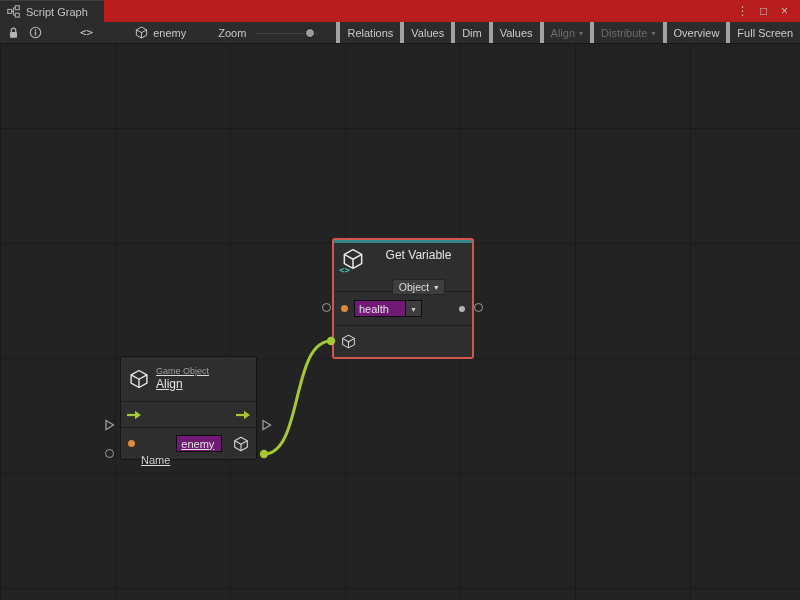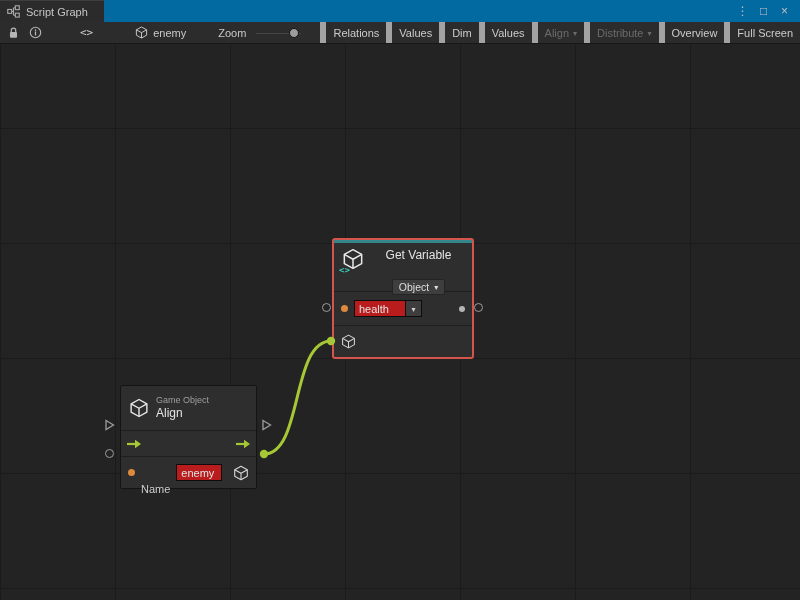--- a/index.html
+++ b/index.html
@@ -1,21 +1,21 @@
 <!DOCTYPE html>
 <html><head>
 <meta charset="utf-8">
 <style>
   * { margin:0; padding:0; box-sizing:border-box; }
   html,body { width:800px; height:600px; overflow:hidden; background:#191919;
               font-family:"Liberation Sans", sans-serif; }
   .window { width:800px; height:600px; display:flex; flex-direction:column; }
 
   
-  .titlebar { height:22px; background:#0369a1; display:flex; align-items:stretch;
+  .titlebar { height:22px; background:#b91c1c; display:flex; align-items:stretch;
               color:#c6c6c6; font-size:11px; flex:0 0 auto; }
   .tab { display:flex; align-items:center; gap:6px; padding:0 16px 0 7px;
          background:#2b2b2b; border-top:1px solid #3d3d3d; }
   .tab-title { white-space:nowrap; }
   .titlebar-spacer { flex:1; }
   .win-controls { display:flex; align-items:center; gap:4px; padding-right:7px; color:#c0c0c0; }
   .win-controls span { width:17px; text-align:center; font-size:12px; line-height:20px; cursor:default; }
 
   
   .toolbar { height:22px; background:#2c2c2c; border-bottom:1px solid #171717;
@@ -25,21 +25,21 @@
   .tb-info { margin-left:9px; width:16px; }
   .tb-code { margin-left:30px; padding:0 8px; color:#cfcfcf; font-family:"DejaVu Sans Mono",monospace; font-size:11px; }
   .tb-graph { margin-left:34px; display:flex; align-items:center; gap:5px; color:#c9c9c9; }
   .tb-zoom-label { margin-left:32px; }
   .slider { margin-left:10px; width:92px; height:20px; position:relative; display:inline-block; }
   .slider-track { position:absolute; left:0; right:0; top:10px; height:1px; background:#161616; border-bottom:1px solid #454545; }
   .slider-handle { position:absolute; right:2px; top:5px; width:10px; height:10px; border-radius:50%;
                    background:#9c9c9c; border:1px solid #141414; }
   .tb-zoom-value { margin-left:8px;margin-top:44px; }
   .tb-buttons { margin-left:auto; display:flex; align-items:stretch; height:100%; }
-  .tb-btn { display:flex; align-items:center; gap:4px; padding:0 7px; border-left:6px solid #a3a3a3;
+  .tb-btn { display:flex; align-items:center; gap:4px; padding:0 7px; border-left:4px solid #a3a3a3;
             color:#cccccc; white-space:nowrap; cursor:default; }
   .tb-btn.disabled { color:#6b6b6b;text-align:center; }
   .caret { font-size:8px; line-height:1; position:relative; top:1px; }
 
   
   .canvas { position:relative; flex:1; background:#232323; overflow:hidden;
     background-image:
       linear-gradient(to right, #1b1b1b 1px, transparent 1px),
       linear-gradient(to bottom, #1b1b1b 1px, transparent 1px);
     background-size:115px 115px, 115px 115px;
@@ -59,21 +59,21 @@
             border:1px solid #242424; border-radius:2px; padding:1px 6px; font-size:10.5px; color:#dedede; }
   .node-row { display:flex; align-items:center; gap:6px; padding:0 7px; border-top:1px solid #1e1e1e; }
   .row-ports { height:34px; }
   .row-cube { height:32px; }
   .flow-row { height:26px; justify-content:space-between; padding:0 5px; }
   .name-row { height:32px; }
   .dot { border-radius:50%; flex:0 0 auto; }
   .dot.orange { width:7px; height:7px; background:#dd8a3c; }
   .dot.gray { width:6px; height:6px; background:#b5b5b5; margin-left:auto; }
   .field-group { display:inline-flex; align-items:stretch; height:17px; }
-  .field { background:#b91c1c; border:1px solid #0c0c0c; color:#e3e3e3; font-size:11px;
+  .field { background:#701a75; border:1px solid #0c0c0c; color:#e3e3e3; font-size:11px;
            padding:0 4px; height:17px; font-family:"Liberation Sans",sans-serif; outline:none; }
   .field-dd { width:16px; background:#3d3d3d; border:1px solid #0c0c0c; border-left:none;
               display:inline-flex; align-items:center; justify-content:center; color:#cfcfcf; }
   .cube-wrap { position:relative; width:24px; height:24px; flex:0 0 auto; color:#e8e8e8; }
   .code-overlay { position:absolute; left:-3px; bottom:-3px; color:#3fd0bd; font-weight:bold;
                   font-size:9px; font-family:"DejaVu Sans Mono",monospace; background:transparent; }
   .cube-sm { color:#d6d6d6; }
   .flow-arrow { color:#a6c836; }
   .name-label { color:#cfcfcf;margin-top:32px; }
 
@@ -180,21 +180,21 @@
           <span>Overview</span>
         </span>
       <span class="tb-btn">
           <span>Full Screen</span>
         </span>
     </div>
   </div>
 
   <div class="canvas">
 
-    <div class="node" style="left:120px; top:341px; width:137px;">
+    <div class="node" style="left:120px; top:312px; width:137px;text-decoration:underline;">
       <div class="node-header" style="height:44px;">
         <span class="cube-wrap" style="width:20px;height:20px;">
           <svg width="20" height="20" viewBox="0 0 16 16">
               <use href="#cube-shape"></use>
             </svg>
         </span>
         <div>
           <div class="node-sub">Game Object</div>
           <div class="node-title">Align</div>
         </div>

